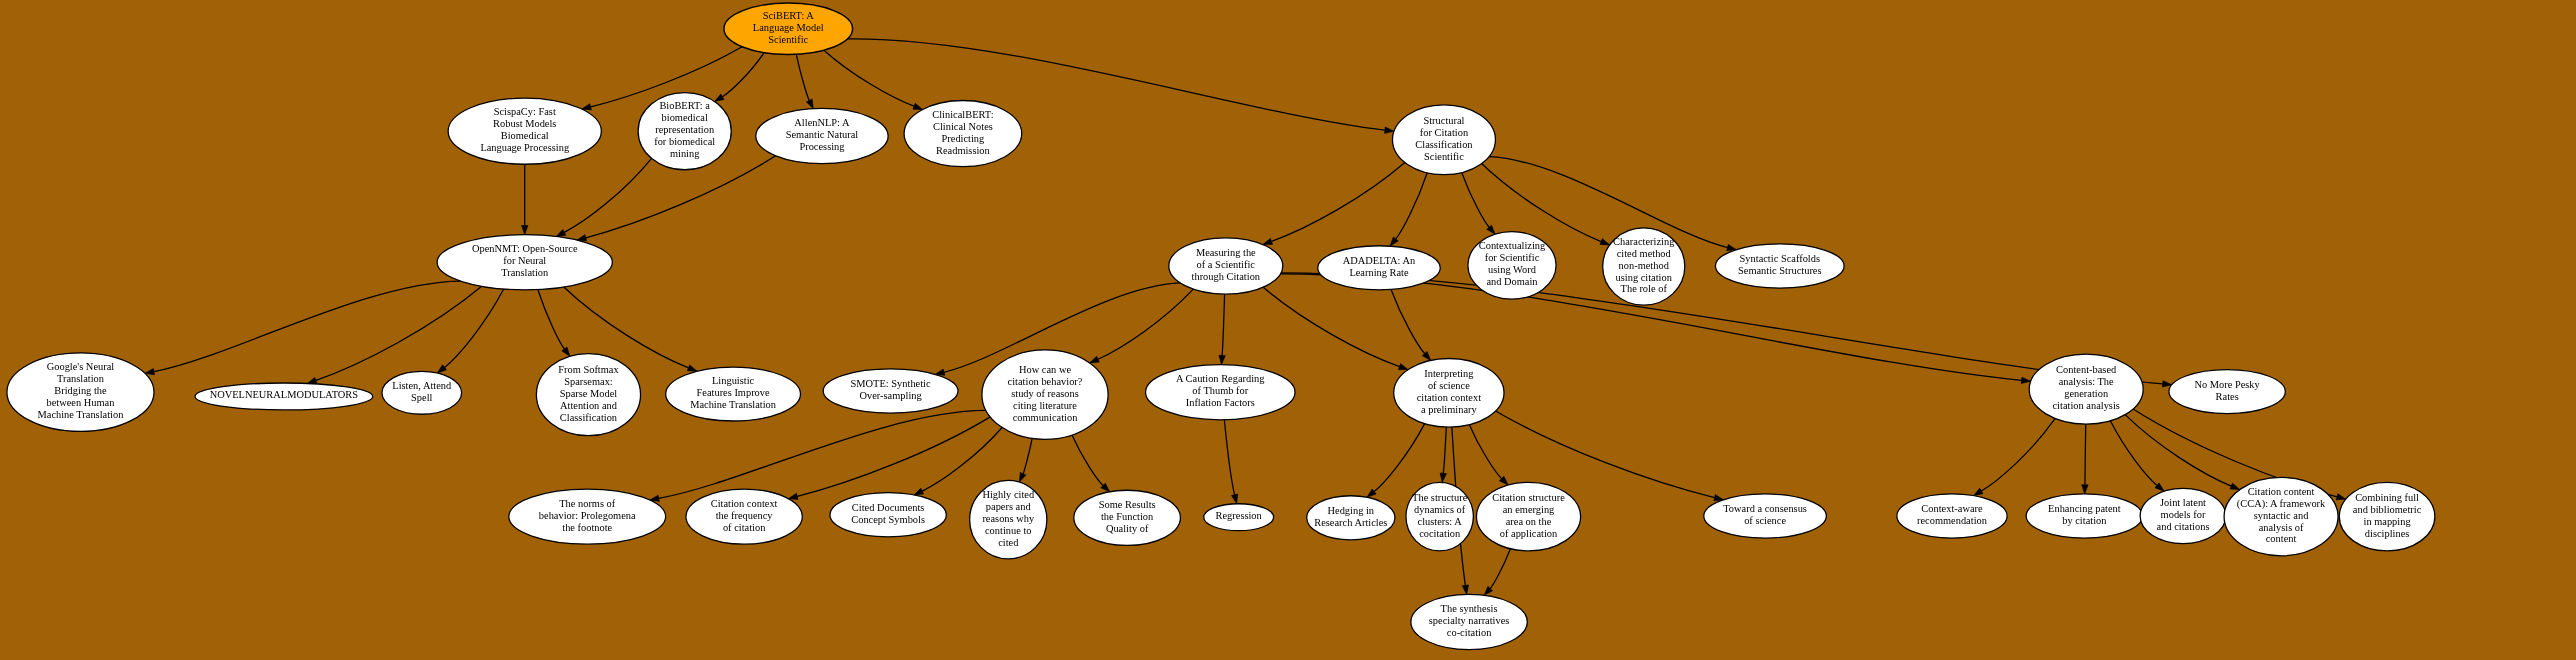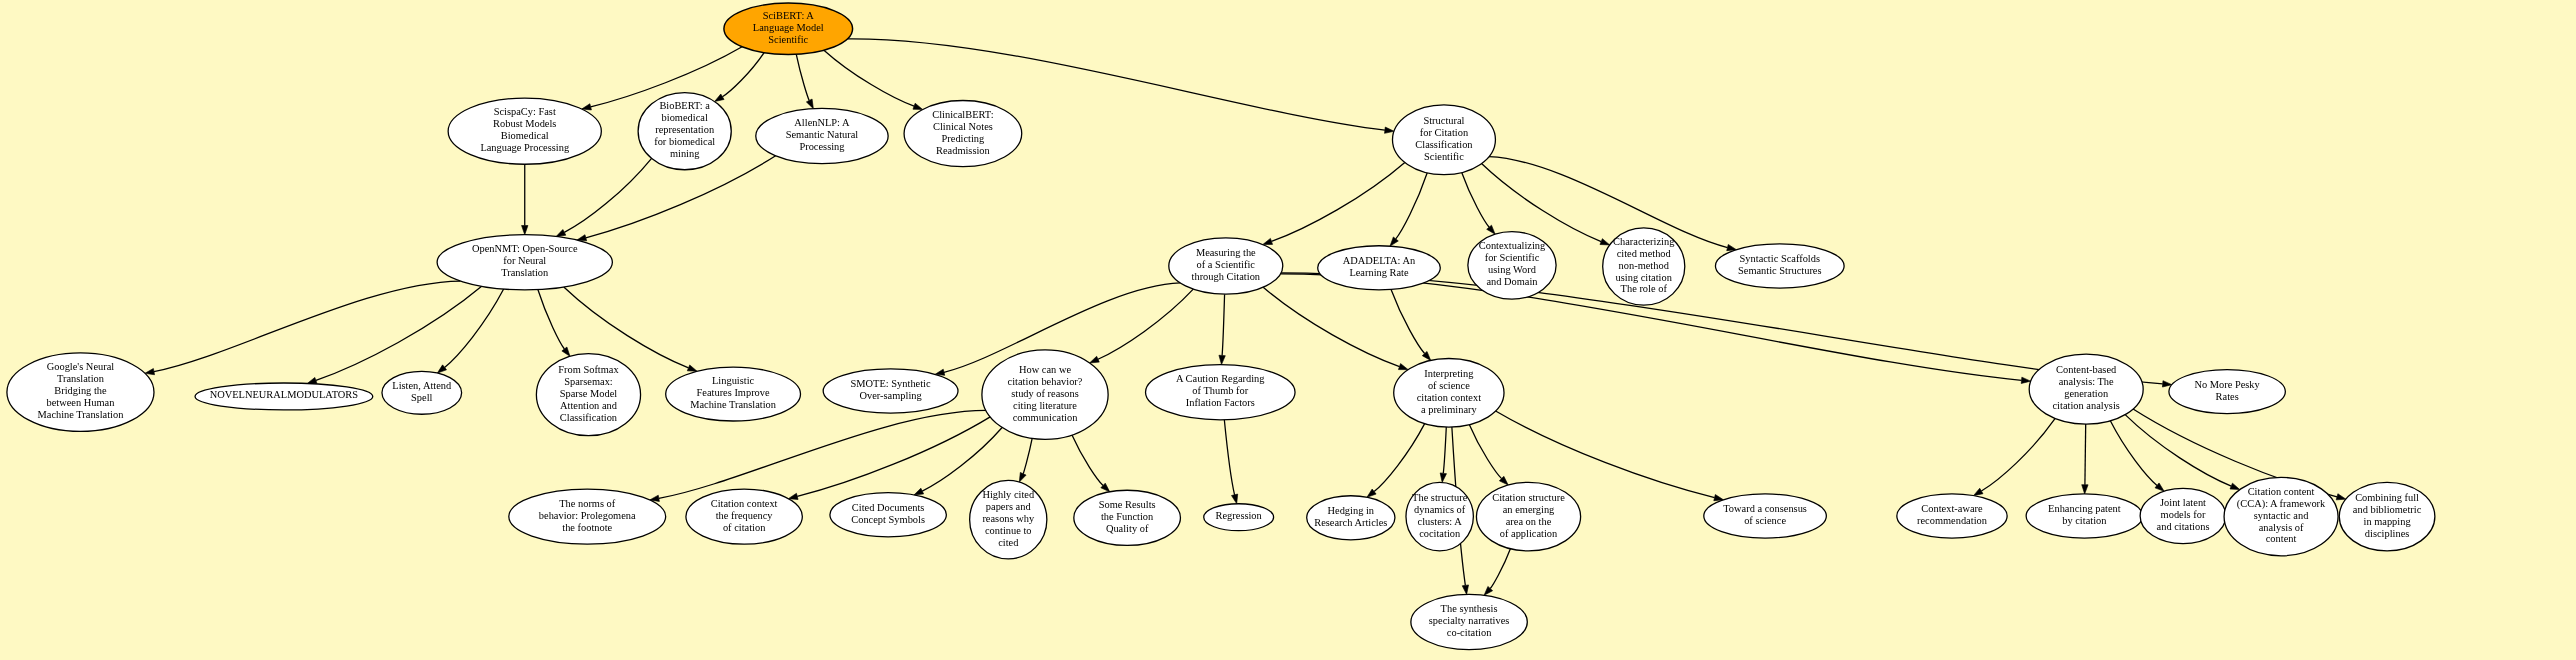--- a/index.html
+++ b/index.html
@@ -4,21 +4,21 @@
 <style>
   html, body {
     margin: 0;
     padding: 0;
     background: #ffffff;
   }
   #canvas-wrap {
     position: relative;
     width: 2576px;
     height: 660px;
-    background: #fef9c3;
+    background: #a16207;
     overflow: hidden;
   }
   svg#graph {
     display: block;
     width: 2576px;
     height: 660px;
     font-family: "Liberation Serif", "DejaVu Serif", serif;
   }
   .edge-path {
     fill: none;

